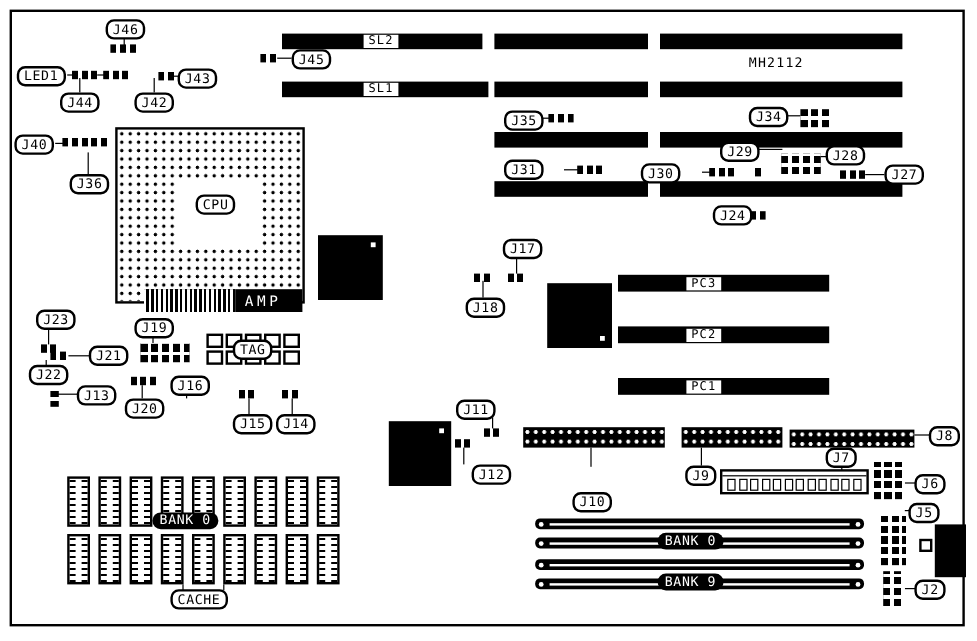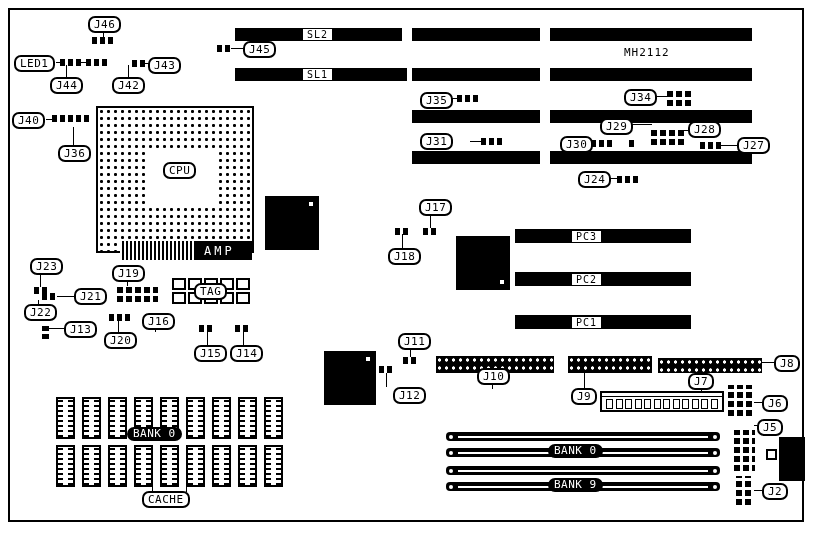--- a/index.html
+++ b/index.html
@@ -151,37 +151,37 @@
 <div class="callout" style="left:112px;top:77px">J42</div>
 <div class="callout" style="left:148px;top:57px">J43</div>
 <div class="callout" style="left:243px;top:41px">J45</div>
 <div class="callout" style="left:12px;top:112px">J40</div>
 <div class="callout" style="left:58px;top:145px">J36</div>
 <div class="callout" style="left:420px;top:92px">J35</div>
 <div class="callout" style="left:624px;top:89px">J34</div>
 <div class="callout" style="left:600px;top:118px">J29</div>
 <div class="callout" style="left:688px;top:121px">J28</div>
 <div class="callout" style="left:737px;top:137px">J27</div>
-<div class="callout" style="left:560px;top:136px">J30</div>
+<div class="callout" style="left:534px;top:136px">J30</div>
 <div class="callout" style="left:420px;top:133px">J31</div>
-<div class="callout" style="left:578px;top:171px">J24</div>
+<div class="callout" style="left:594px;top:171px">J24</div>
 <div class="callout" style="left:419px;top:199px">J17</div>
 <div class="callout" style="left:388px;top:248px">J18</div>
 <div class="callout" style="left:30px;top:258px">J23</div>
 <div class="callout" style="left:112px;top:265px">J19</div>
 <div class="callout" style="left:74px;top:288px">J21</div>
 <div class="callout" style="left:24px;top:304px">J22</div>
 <div class="callout" style="left:64px;top:321px">J13</div>
 <div class="callout" style="left:104px;top:332px">J20</div>
 <div class="callout" style="left:142px;top:313px">J16</div>
 <div class="callout" style="left:194px;top:345px">J15</div>
 <div class="callout" style="left:230px;top:345px">J14</div>
-<div class="callout" style="left:398px;top:333px">J11</div>
+<div class="callout" style="left:380px;top:333px">J11</div>
 <div class="callout" style="left:393px;top:387px">J12</div>
-<div class="callout" style="left:477px;top:368px">J10</div>
+<div class="callout" style="left:477px;top:410px">J10</div>
 <div class="callout" style="left:571px;top:388px">J9</div>
 <div class="callout" style="left:774px;top:355px">J8</div>
 <div class="callout" style="left:688px;top:373px">J7</div>
 <div class="callout" style="left:762px;top:395px">J6</div>
 <div class="callout" style="left:757px;top:419px">J5</div>
 <div class="callout" style="left:762px;top:483px">J2</div>
 
 <div class="lead" style="left:103px;top:32px;width:1px;height:6px"></div>
 <div class="lead" style="left:56px;top:62px;width:5px;height:1px"></div>
 <div class="lead" style="left:81px;top:62px;width:6px;height:1px"></div>

